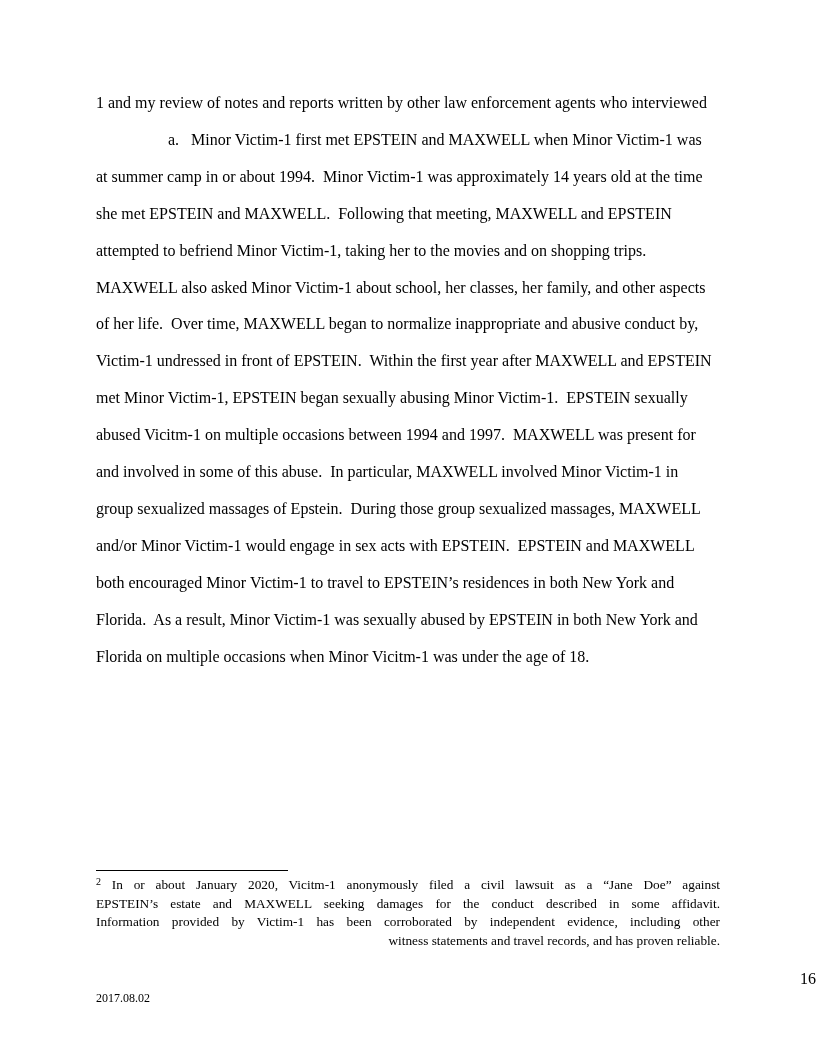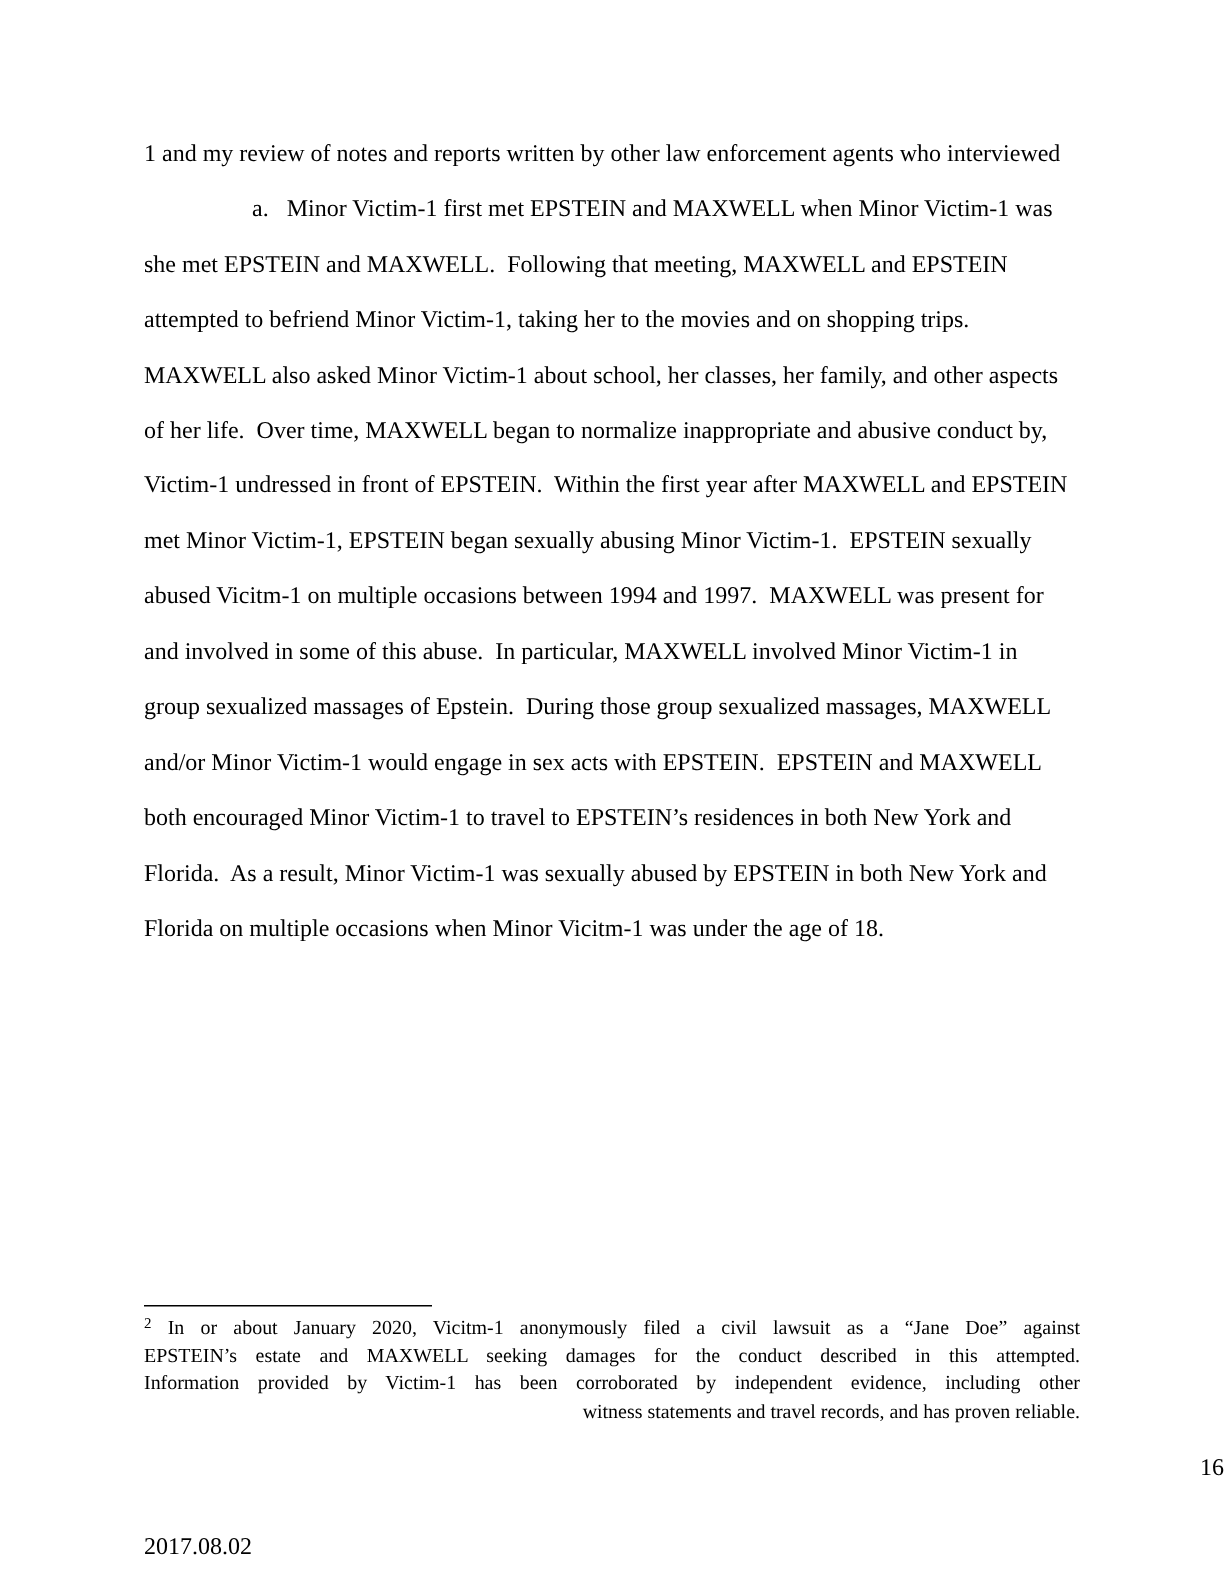--- a/index.html
+++ b/index.html
@@ -62,51 +62,51 @@
     left: 0;
     top: 970px;
     width: 100%;
     text-align: right;
     font-size: 16px;
   }
   .date-stamp {
     position: absolute;
     left: 96px;
     top: 991px;
-    font-size: 16px;
-    margin-top: 32px;
+    font-size: 12px;
   }
 </style>
 </head>
 <body>
 
 <div class="page">
 
   <div class="body-text">
     <div class="line">1 and my review of notes and reports written by other law enforcement agents who interviewed</div>
     <div class="line indent">a.   Minor Victim-1 first met EPSTEIN and MAXWELL when Minor Victim-1 was</div>
+    <div class="line">at summer camp in or about 1994.  Minor Victim-1 was approximately 14 years old at the time</div>
     <div class="line">she met EPSTEIN and MAXWELL.  Following that meeting, MAXWELL and EPSTEIN</div>
     <div class="line">attempted to befriend Minor Victim-1, taking her to the movies and on shopping trips.</div>
     <div class="line">MAXWELL also asked Minor Victim-1 about school, her classes, her family, and other aspects</div>
     <div class="line">of her life.  Over time, MAXWELL began to normalize inappropriate and abusive conduct by,</div>
     <div class="line">Victim-1 undressed in front of EPSTEIN.  Within the first year after MAXWELL and EPSTEIN</div>
     <div class="line">met Minor Victim-1, EPSTEIN began sexually abusing Minor Victim-1.  EPSTEIN sexually</div>
     <div class="line">abused Vicitm-1 on multiple occasions between 1994 and 1997.  MAXWELL was present for</div>
     <div class="line">and involved in some of this abuse.  In particular, MAXWELL involved Minor Victim-1 in</div>
     <div class="line">group sexualized massages of Epstein.  During those group sexualized massages, MAXWELL</div>
     <div class="line">and/or Minor Victim-1 would engage in sex acts with EPSTEIN.  EPSTEIN and MAXWELL</div>
     <div class="line">both encouraged Minor Victim-1 to travel to EPSTEIN’s residences in both New York and</div>
     <div class="line">Florida.  As a result, Minor Victim-1 was sexually abused by EPSTEIN in both New York and</div>
     <div class="line">Florida on multiple occasions when Minor Vicitm-1 was under the age of 18.</div>
   </div>
 
   <div class="footnote">
     <div class="footnote-rule"></div>
     <div class="fn-line just"><sup class="fn-num">2</sup><span> In or about January 2020, Vicitm-1 anonymously filed a civil lawsuit as a “Jane Doe” against</span></div>
-    <div class="fn-line just">EPSTEIN’s estate and MAXWELL seeking damages for the conduct described in this attempted.</div>
+    <div class="fn-line just">EPSTEIN’s estate and MAXWELL seeking damages for the conduct described in some affidavit.</div>
     <div class="fn-line just">Information provided by Victim-1 has been corroborated by independent evidence, including other</div>
     <div class="fn-line">witness statements and travel records, and has proven reliable.</div>
   </div>
 
   <div class="page-number">16</div>
   <div class="date-stamp">2017.08.02</div>
 
 </div>
 
 </body></html>

